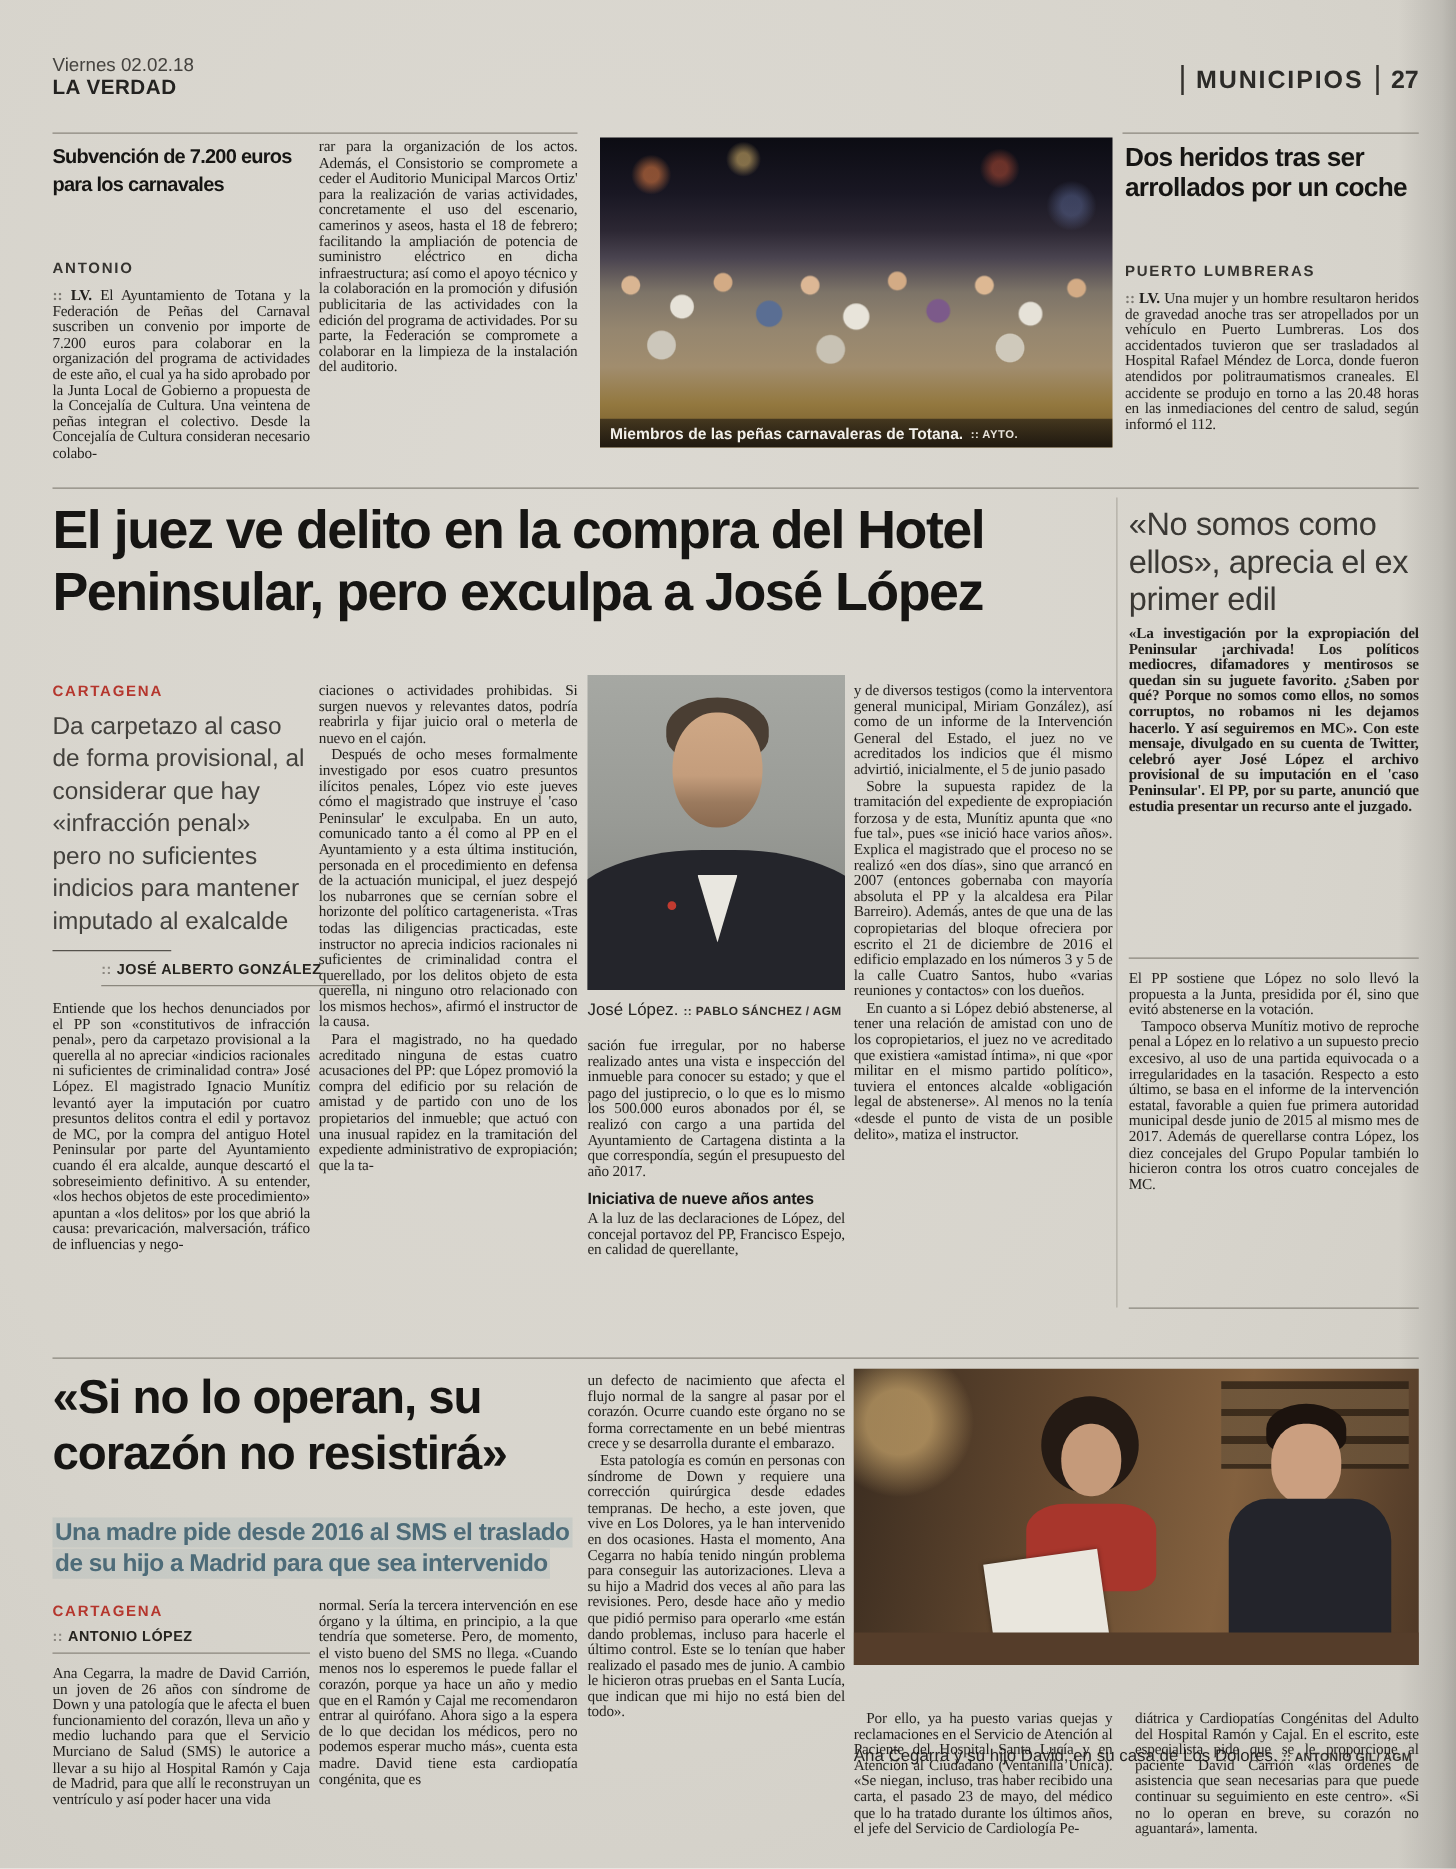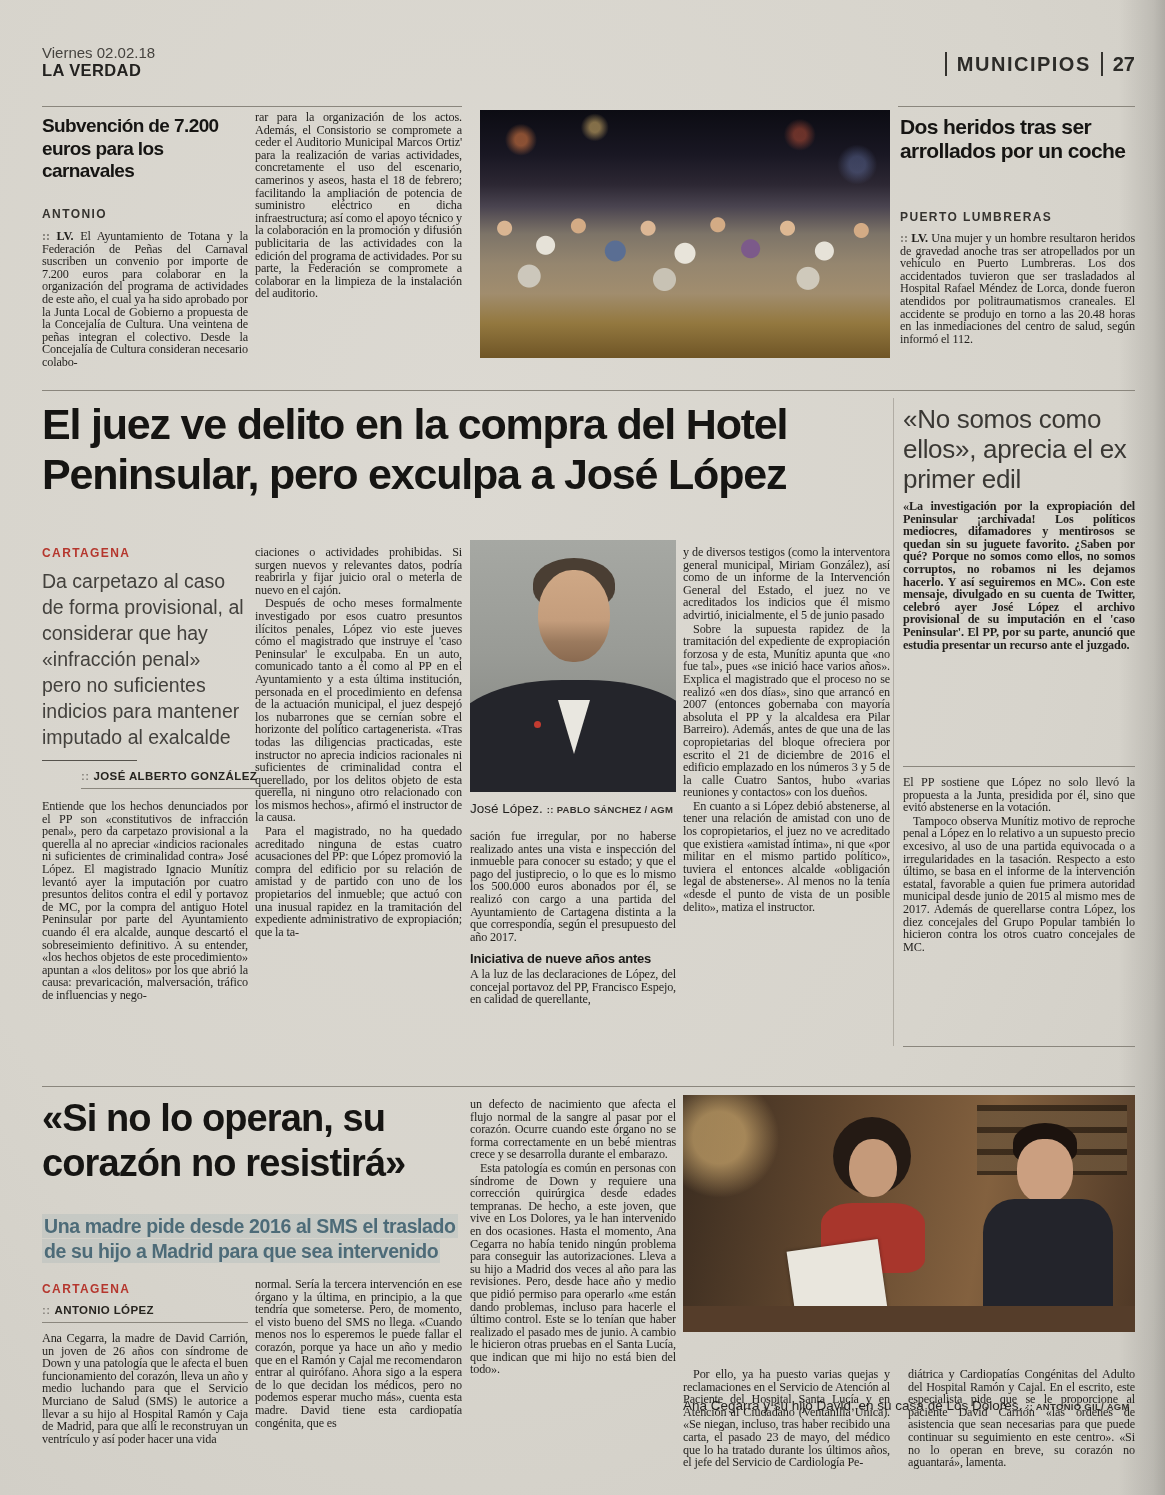--- a/index.html
+++ b/index.html
@@ -19,21 +19,21 @@
   .np-date{font-family:"Liberation Sans",sans-serif;font-size:15px;color:#45433f;}
   .np-masthead{font-family:"Liberation Sans",sans-serif;font-size:16.5px;font-weight:bold;letter-spacing:.4px;color:#232220;}
   .np-section{display:flex;align-items:center;gap:10px;font-family:"Liberation Sans",sans-serif;}
   .np-section .bar{width:2px;height:24px;background:#34322e;}
   .np-section .sec{font-size:20px;font-weight:bold;letter-spacing:1.5px;color:#2c2b28;}
   .np-section .num{font-size:20px;font-weight:bold;color:#2c2b28;}
 
   .kicker{font-family:"Liberation Sans",sans-serif;font-weight:bold;font-size:12px;letter-spacing:1.4px;color:#35332f;}
   .kicker.red{color:#b5362d;}
 
-  .art-title{font-family:"Liberation Sans",sans-serif;font-weight:bold;color:#161513;font-size:19px;line-height:22.5px;letter-spacing:-0.6px;}
+  .art-title{font-family:"Liberation Sans",sans-serif;font-weight:bold;color:#161513;font-size:16px;line-height:22.5px;letter-spacing:-0.6px;}
   .art-title.big{font-size:21px;line-height:24px;}
 
   .headline{font-family:"Liberation Sans",sans-serif;font-weight:bold;color:#161513;font-size:43px;line-height:50px;letter-spacing:-1.2px;}
   .headline.h2{font-size:38px;line-height:45px;letter-spacing:-0.9px;}
 
   .standfirst{font-family:"Liberation Sans",sans-serif;font-size:19.5px;line-height:26px;color:#43413d;}
 
   .sb-title{font-family:"Liberation Sans",sans-serif;font-weight:normal;font-size:26px;line-height:30px;color:#3a3834;letter-spacing:-0.3px;}
 
   .blue-sub{font-family:"Liberation Sans",sans-serif;font-weight:bold;font-size:19.5px;line-height:25px;letter-spacing:-0.4px;color:#4d6b78;}
@@ -128,20 +128,24 @@
   <div class="abs kicker" style="left:42px;top:207px;">ANTONIO</div>
   <div class="body-col src" style="left:42px;top:230px;width:206px;height:142px;">
     <p><span class="cl">::</span> <span class="ag">LV.</span> <span>El Ayuntamiento de Totana y la Federación de Peñas del Carnaval suscriben un convenio por importe de 7.200 euros para colaborar en la organización del programa de actividades de este año, el cual ya ha sido aprobado por la Junta Local de Gobierno a propuesta de la Concejalía de Cultura. Una veintena de peñas integran el colectivo. Desde la Concejalía de Cultura consideran necesario colabo-</span></p>
   </div>
   <div class="body-col" style="left:255px;top:111px;width:207px;height:262px;">
     <p>rar para la organización de los actos. Además, el Consistorio se compromete a ceder el Auditorio Municipal Marcos Ortiz' para la realización de varias actividades, concretamente el uso del escenario, camerinos y aseos, hasta el 18 de febrero; facilitando la ampliación de potencia de suministro eléctrico en dicha infraestructura; así como el apoyo técnico y la colaboración en la promoción y difusión publicitaria de las actividades con la edición del programa de actividades. Por su parte, la Federación se compromete a colaborar en la limpieza de la instalación del auditorio.</p>
   </div>
 
   <div class="photo photo-totana" style="left:480px;top:110px;width:410px;height:248px;">
     <div class="crowd"></div>
+    <div class="photo-capbar">
+      <span class="cap">Miembros de las peñas carnavaleras de Totana.</span>
+      <span class="crd">:: AYTO.</span>
+    </div>
   </div>
 
   <div class="rule" style="left:898px;top:106px;width:237px;"></div>
   <div class="abs art-title big" style="left:900px;top:115px;width:237px;">Dos heridos tras ser arrollados por un coche</div>
   <div class="abs kicker" style="left:900px;top:210px;">PUERTO LUMBRERAS</div>
   <div class="body-col src" style="left:900px;top:232px;width:235px;height:146px;">
     <p><span class="cl">::</span> <span class="ag">LV.</span> <span>Una mujer y un hombre resultaron heridos de gravedad anoche tras ser atropellados por un vehículo en Puerto Lumbreras. Los dos accidentados tuvieron que ser trasladados al Hospital Rafael Méndez de Lorca, donde fueron atendidos por politraumatismos craneales. El accidente se produjo en torno a las 20.48 horas en las inmediaciones del centro de salud, según informó el 112.</span></p>
   </div>
 
   <div class="rule" style="left:42px;top:390px;width:1093px;"></div>

